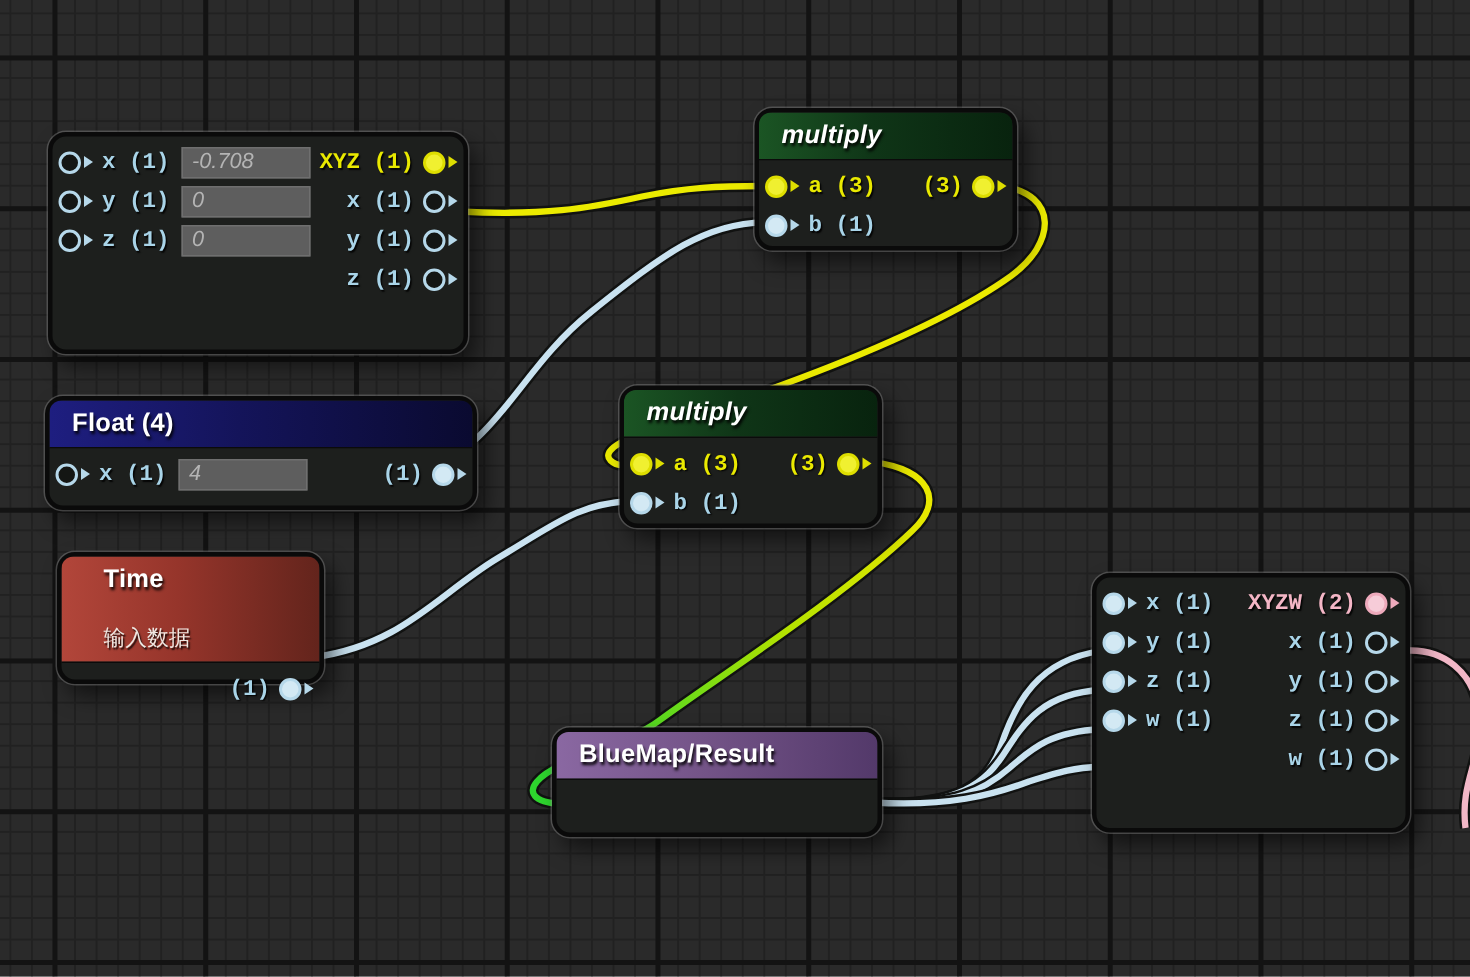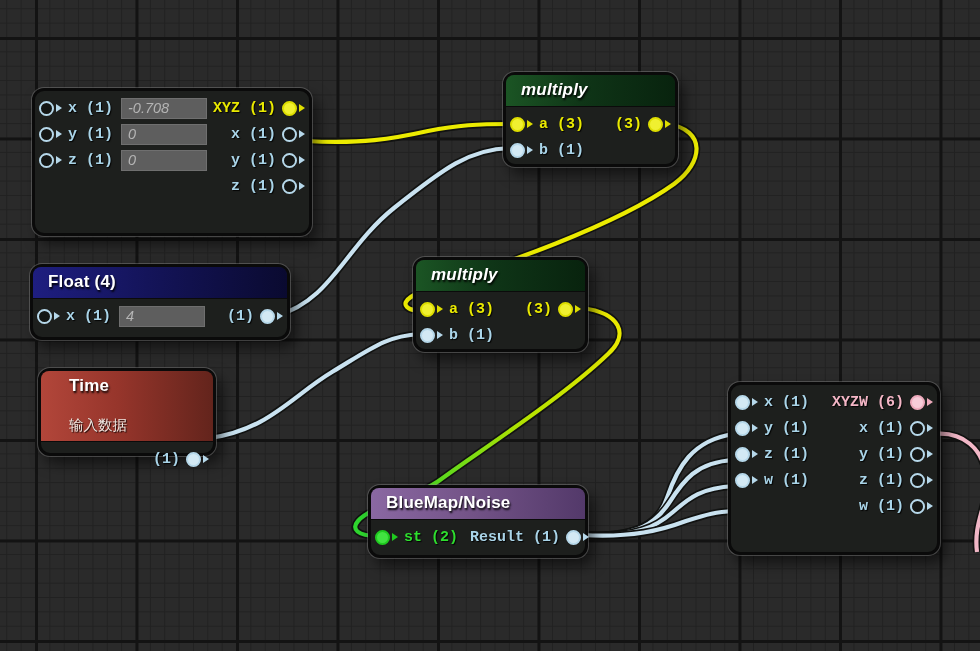--- a/index.html
+++ b/index.html
@@ -126,21 +126,21 @@
           <span class="right">
             <span class="lbl c-blue">z (1)</span>
             <span class="pw">
               <span class="port p-blue"></span>
               <span class="tri t-blue"></span>
             </span>
           </span>
         </div>
       </div>
     </div>
-    <div class="node theme-blue" style="left: 30px; top: 264px; width: 260px; height: 76px;">
+    <div class="node theme-blue" style="left: 30px; top: 264px; width: 288px; height: 76px;">
       <div class="node-header">
         <div class="node-title">Float (4)</div>
       </div>
       <div class="node-body">
         <div class="row">
           <span class="pw">
             <span class="port p-blue"></span>
             <span class="tri t-blue"></span>
           </span>
           <span class="lbl c-blue">x (1)</span>
@@ -223,49 +223,33 @@
           <span class="pw">
             <span class="port p-blue filled"></span>
             <span class="tri t-blue"></span>
           </span>
           <span class="lbl c-blue">b (1)</span>
         </div>
       </div>
     </div>
     <div class="node theme-purple" style="left: 368px; top: 485px; width: 220px; height: 73px;">
       <div class="node-header">
-        <div class="node-title">BlueMap/Noise</div>
-      </div>
-      <div class="node-body">
-        <div class="row">
-          <span class="pw">
-            <span class="port p-green filled"></span>
-            <span class="tri t-green"></span>
-          </span>
-          <span class="lbl c-green">st (2)</span>
-          <span class="right">
-            <span class="lbl c-blue">Result (1)</span>
-            <span class="pw">
-              <span class="port p-blue filled"></span>
-              <span class="tri t-blue"></span>
-            </span>
-          </span>
-        </div>
+        <div class="node-title">BlueMap/Result</div>
       </div>
     </div>
     <div class="node theme-blue" style="left: 728px; top: 382px; width: 212px; height: 173px;">
       <div class="node-body">
         <div class="row">
           <span class="pw">
             <span class="port p-blue filled"></span>
             <span class="tri t-blue"></span>
           </span>
           <span class="lbl c-blue">x (1)</span>
           <span class="right">
-            <span class="lbl c-pink">XYZW (6)</span>
+            <span class="lbl c-pink">XYZW (2)</span>
             <span class="pw">
               <span class="port p-pink filled"></span>
               <span class="tri t-pink"></span>
             </span>
           </span>
         </div>
         <div class="row">
           <span class="pw">
             <span class="port p-blue filled"></span>
             <span class="tri t-blue"></span>

